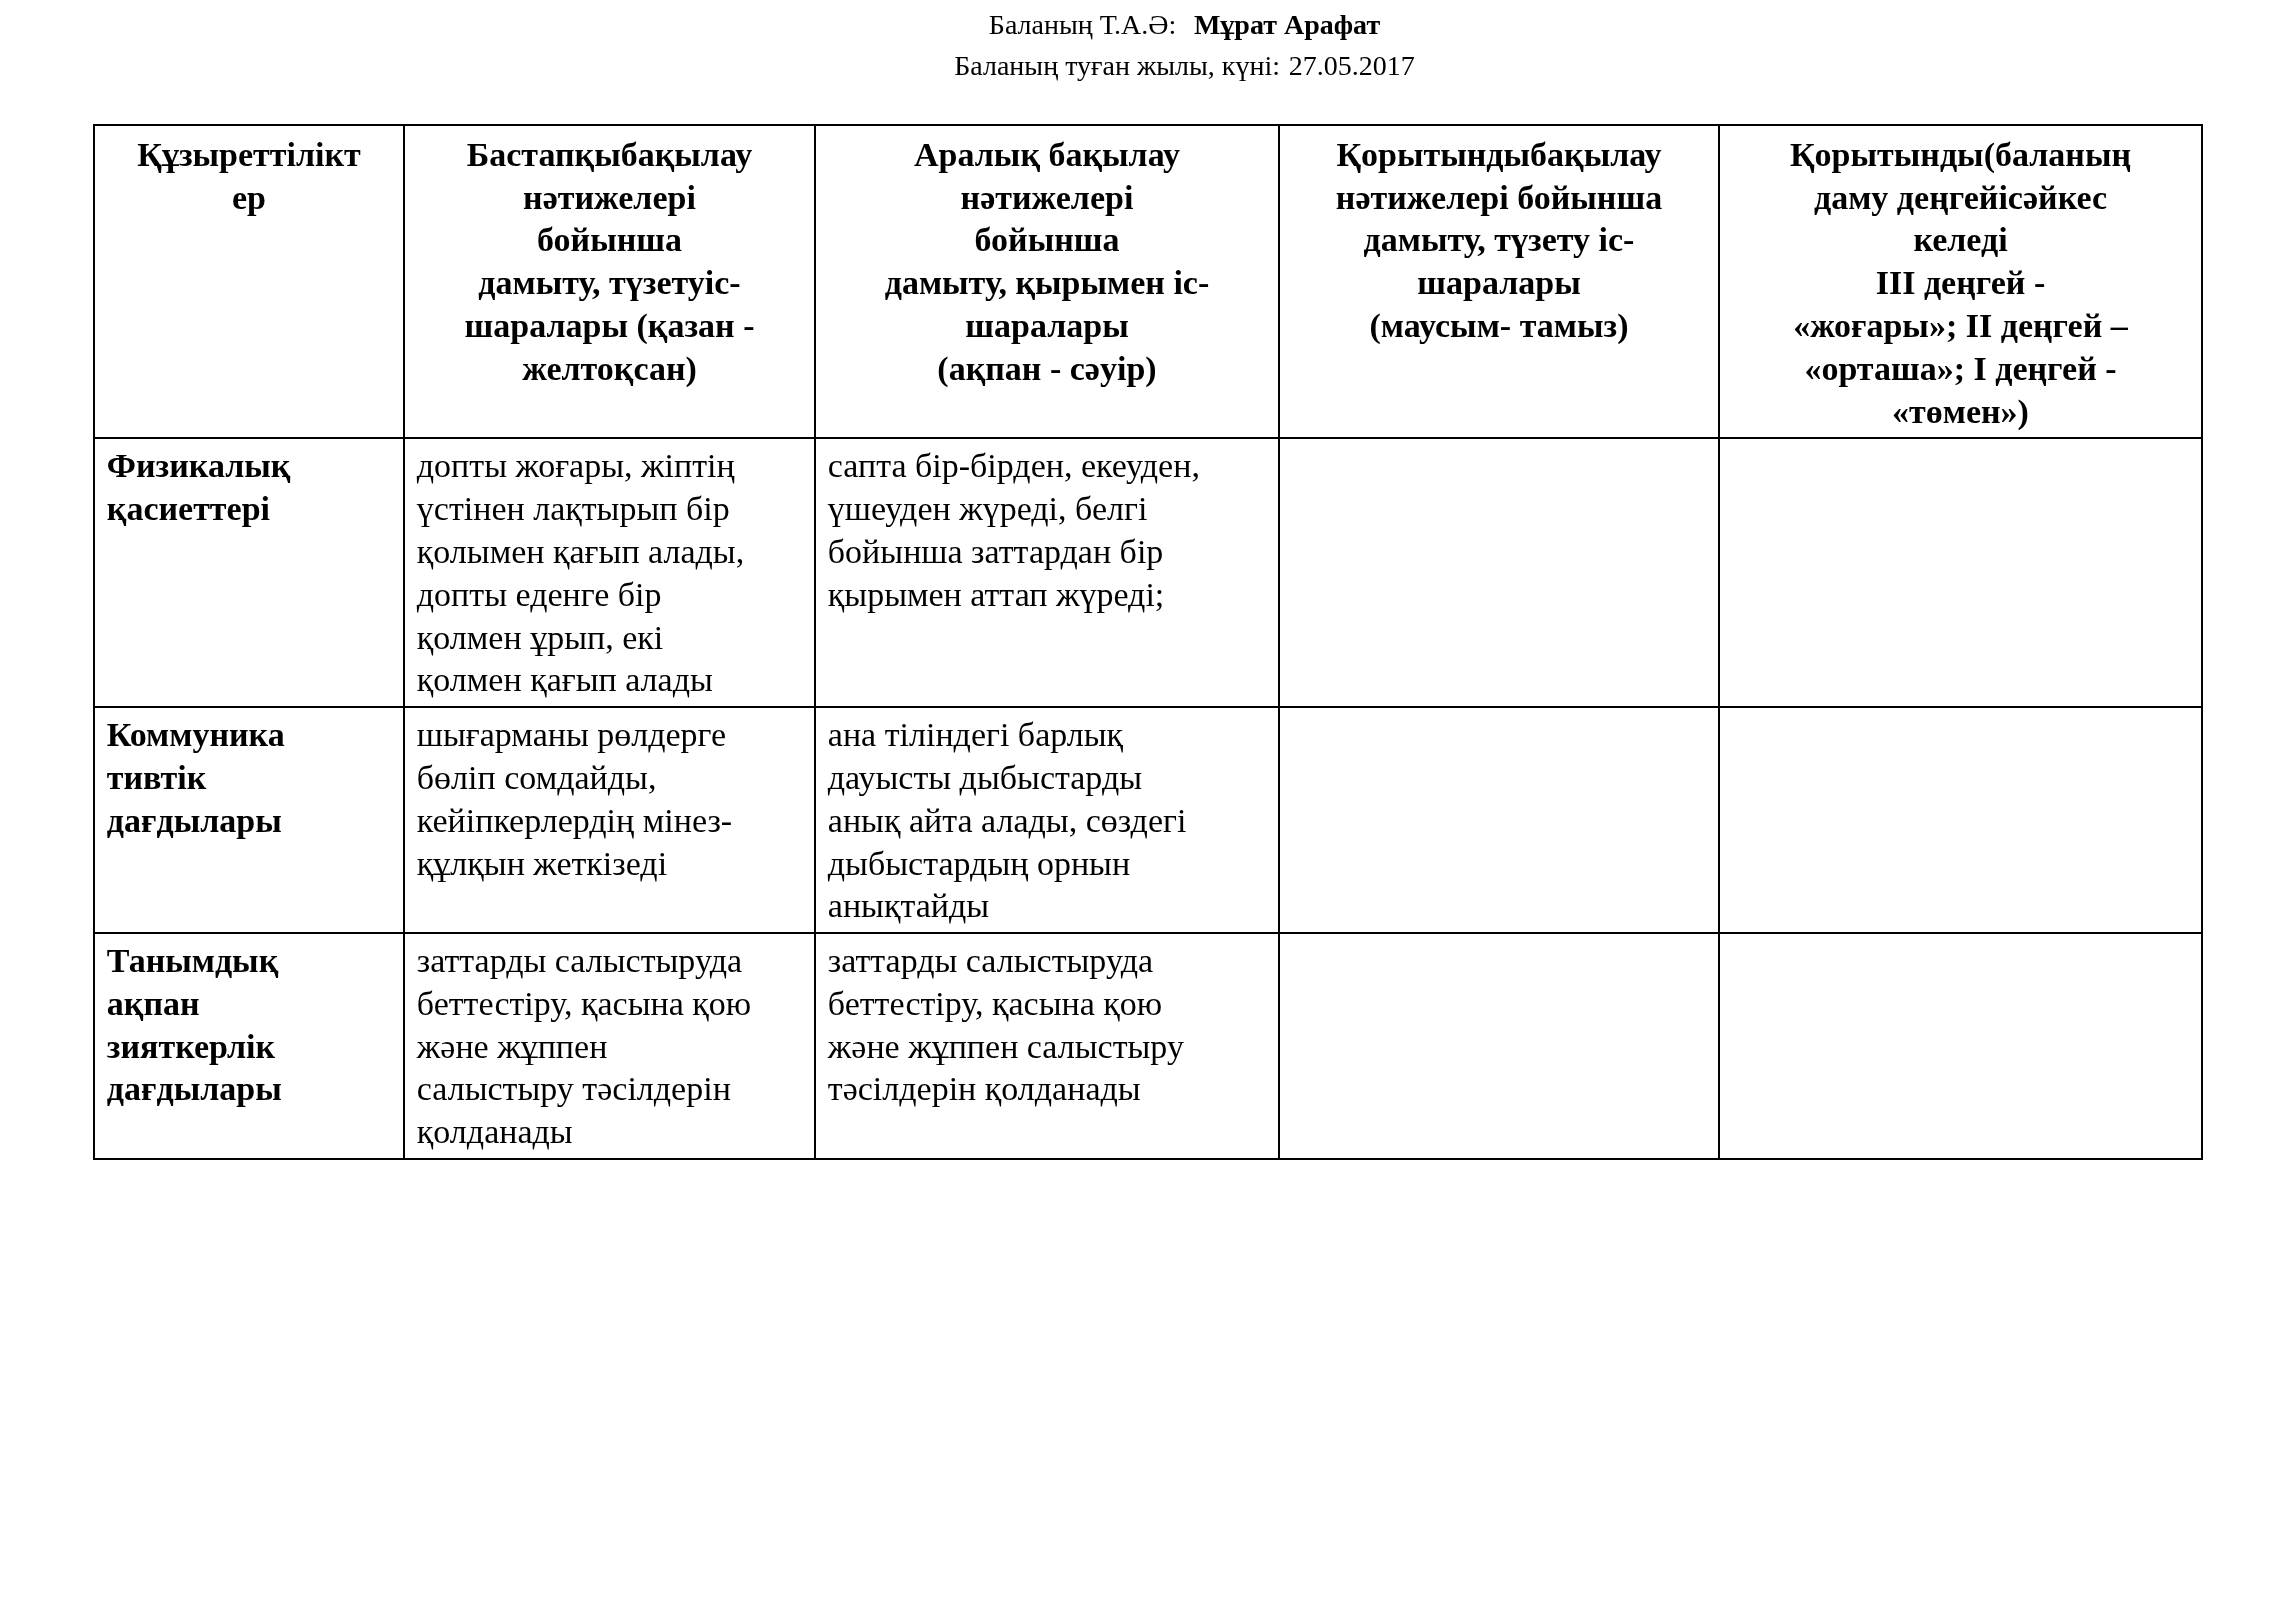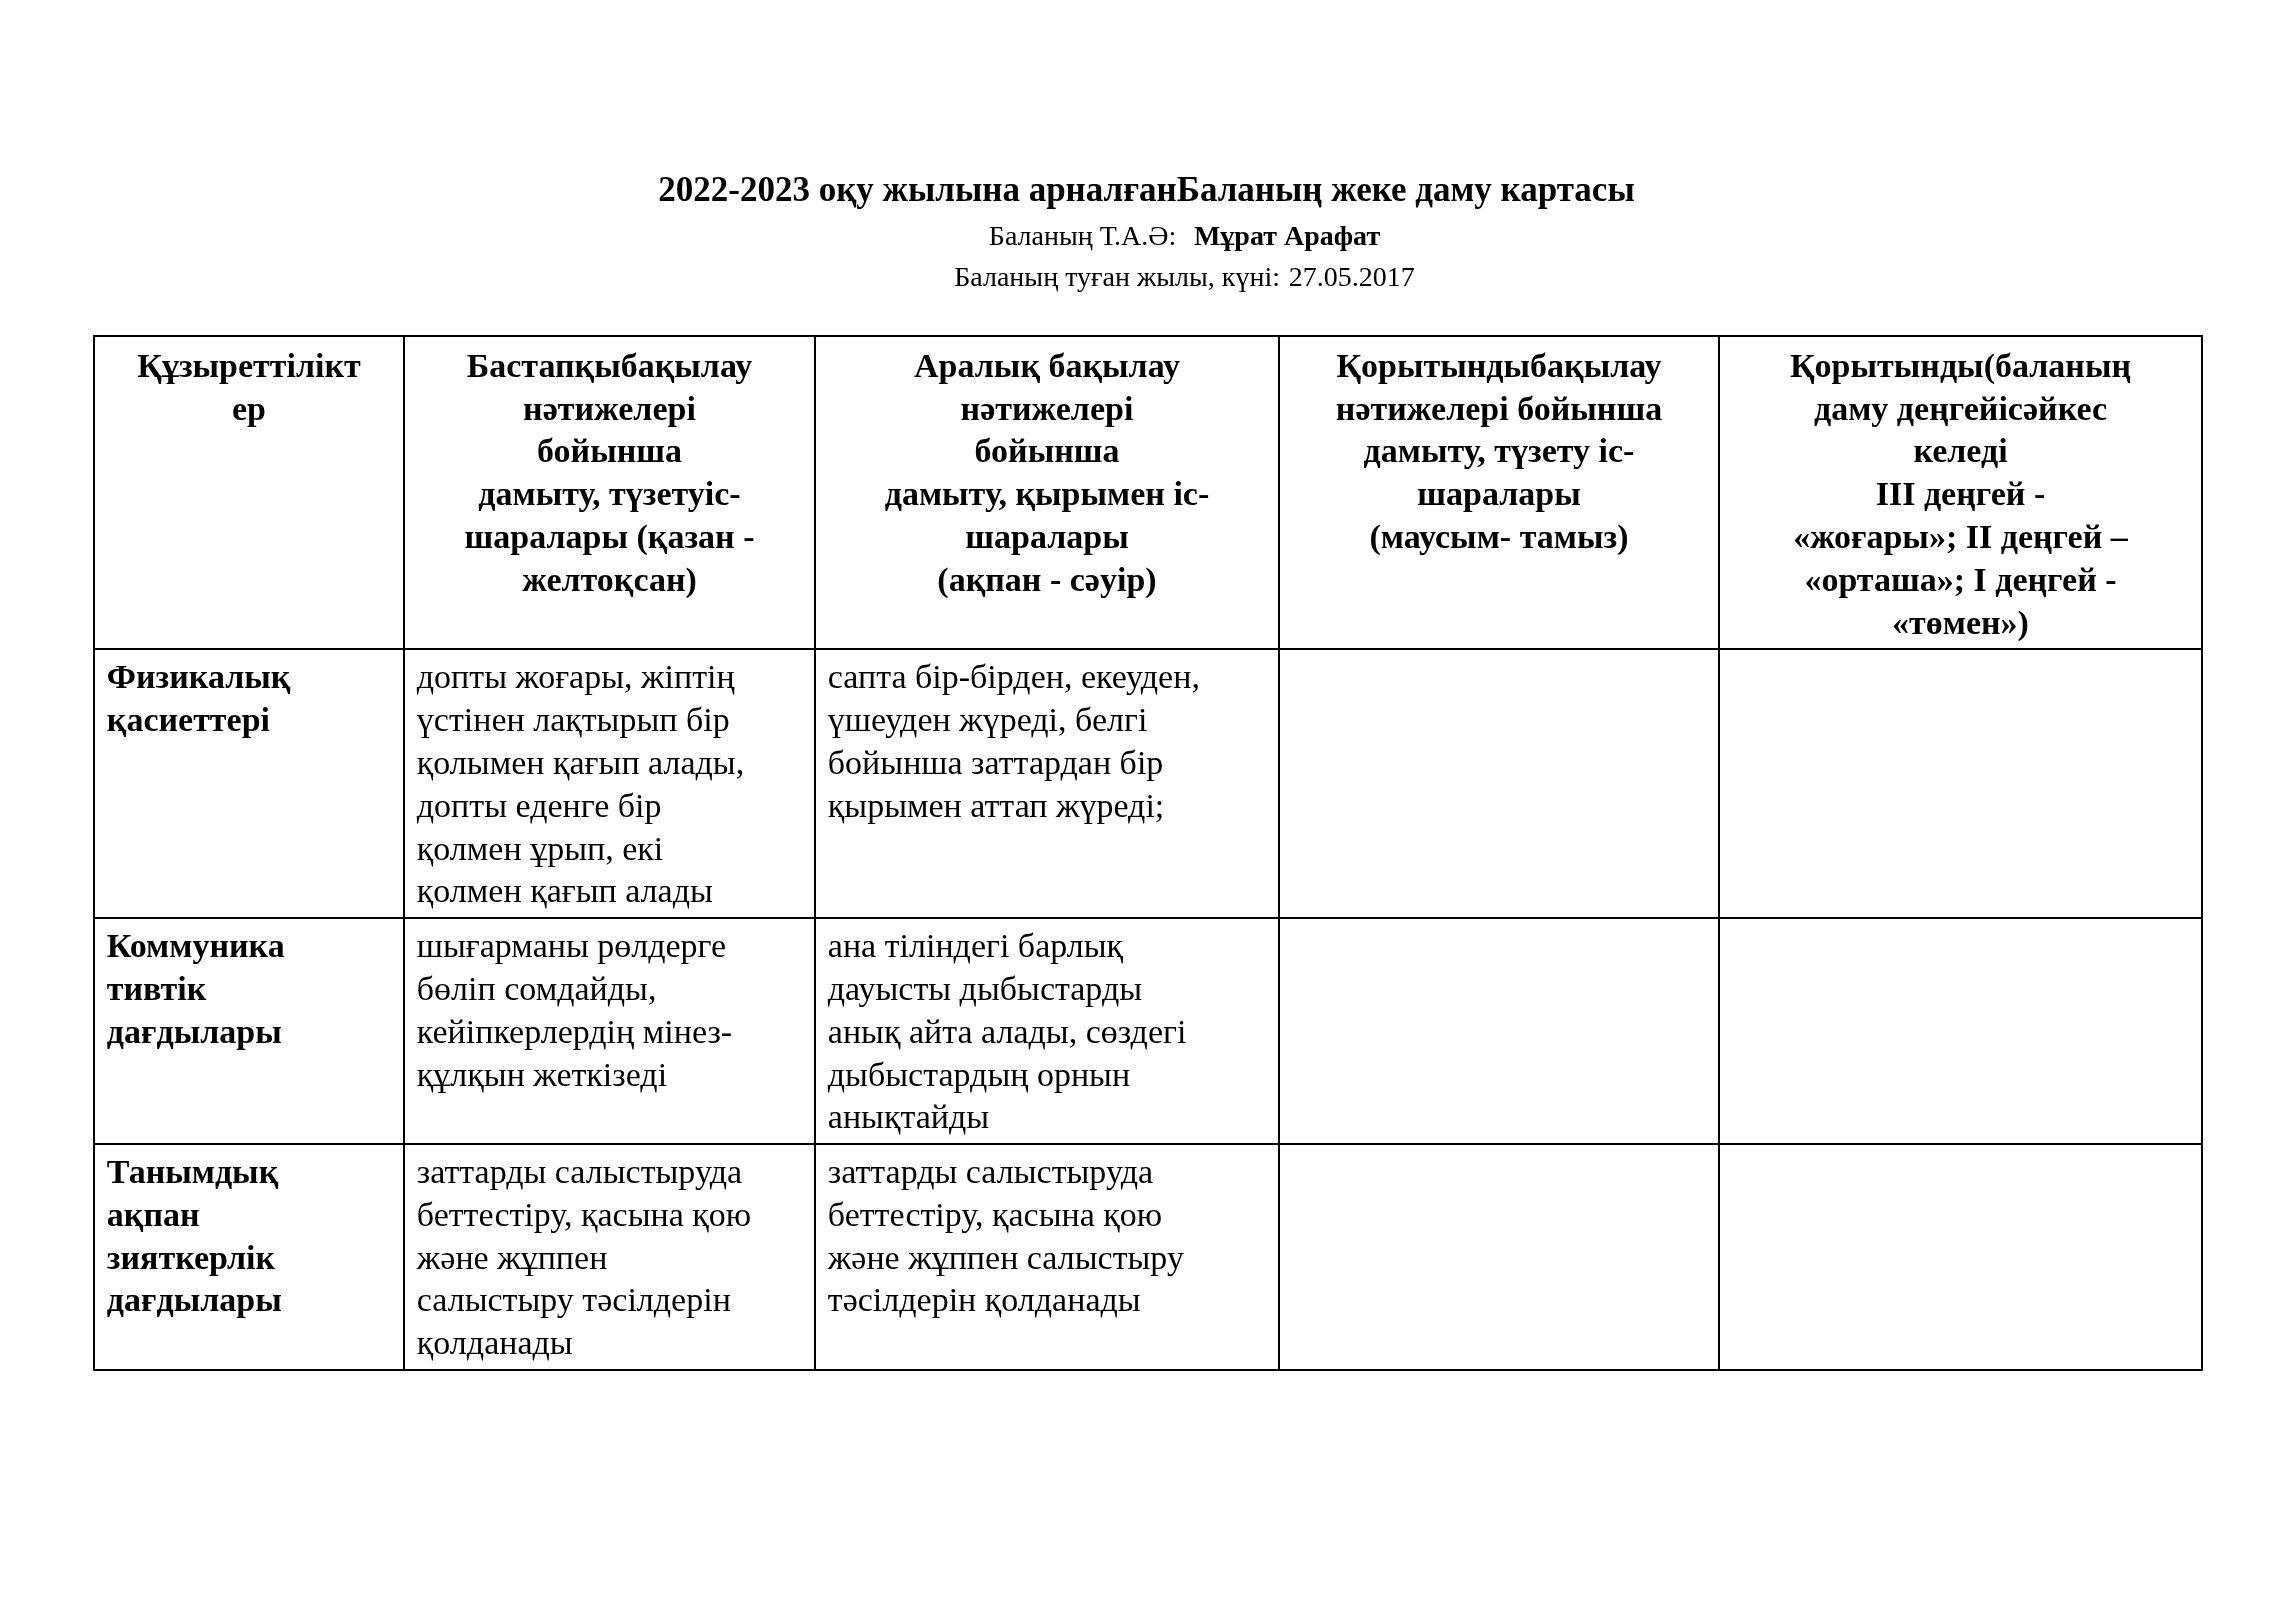--- a/index.html
+++ b/index.html
@@ -52,21 +52,20 @@
   .dev-table thead tr   { height: 303px; }
   .dev-table tbody tr.r0 { height: 234px; }
   .dev-table tbody tr.r1 { height: 182px; }
   .dev-table tbody tr.r2 { height: 220px; }
 </style>
 </head>
 <body>
 
 <div class="page">
 
-  <h1 class="title">2022-2023 оқу жылына арналғанБаланың жеке даму картасы</h1>
 
   <div class="info">
     <p class="info-line">
       <span>Баланың Т.А.Ә:</span><span class="val wide bold">Мұрат Арафат</span>
     </p>
     <p class="info-line">
       <span>Баланың туған жылы, күні:</span><span class="val">27.05.2017</span>
     </p>
   </div>
 

